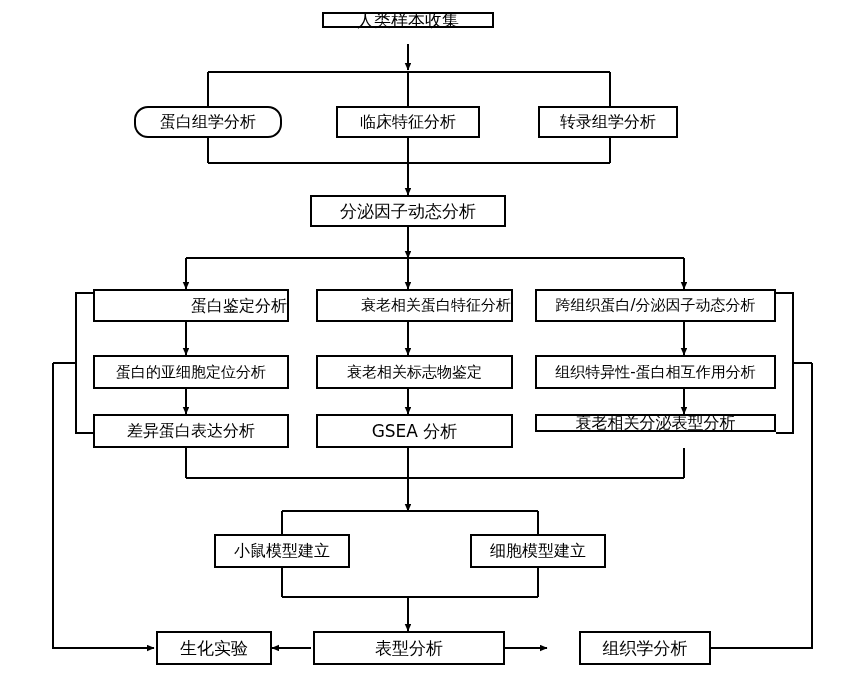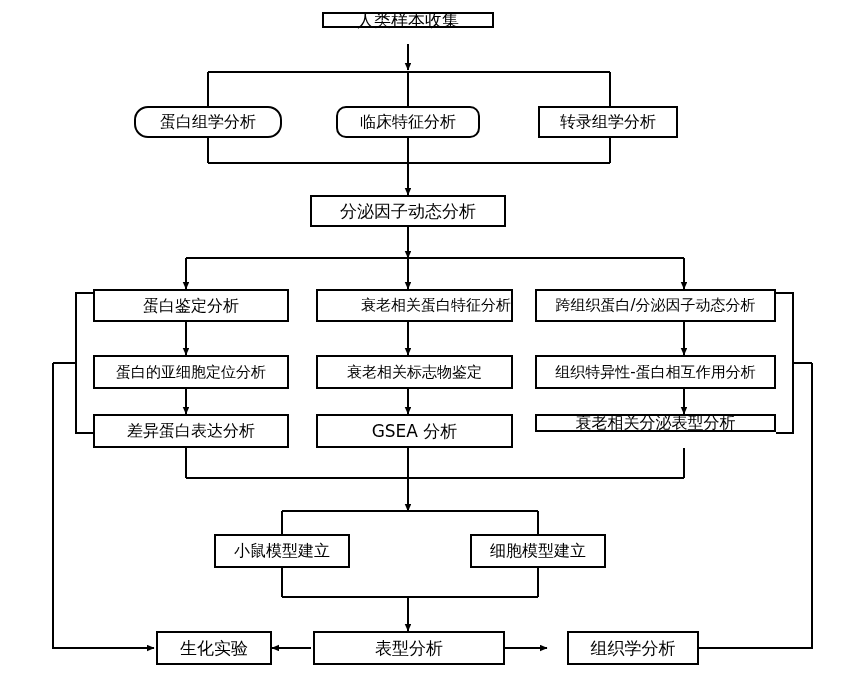--- a/index.html
+++ b/index.html
@@ -113,32 +113,32 @@
     </g>
   </svg>
 
   <div class="node" style="left:322px; top:12px; width:172px; height:16px; font-size:17px;">
     <span>人类样本收集</span>
   </div>
 
   <div class="node" style="left:134px; top:106px; width:148px; height:32px; font-size:16px;border-radius:14px;">
     <span>蛋白组学分析</span>
   </div>
-  <div class="node" style="left:336px; top:106px; width:144px; height:32px; font-size:16px;border-radius:10px;">
+  <div class="node" style="left:336px; top:106px; width:144px; height:32px; font-size:16px;">
     <span>临床特征分析</span>
   </div>
   <div class="node" style="left:538px; top:106px; width:140px; height:32px; font-size:16px;">
     <span>转录组学分析</span>
   </div>
 
   <div class="node" style="left:310px; top:195px; width:196px; height:32px; font-size:17px;">
     <span>分泌因子动态分析</span>
   </div>
 
-  <div class="node" style="left:93px; top:289px; width:196px; height:33px; font-size:16px;">
+  <div class="node" style="left:93px; top:289px; width:196px; height:33px; font-size:16px;justify-content:flex-end;">
     <span>蛋白鉴定分析</span>
   </div>
   <div class="node" style="left:316px; top:289px; width:197px; height:33px; font-size:15px;justify-content:flex-end;">
     <span>衰老相关蛋白特征分析</span>
   </div>
   <div class="node" style="left:535px; top:289px; width:241px; height:33px; font-size:15px;justify-content:center;">
     <span>跨组织蛋白/分泌因子动态分析</span>
   </div>
 
   <div class="node" style="left:93px; top:355px; width:196px; height:34px; font-size:15px;">
@@ -167,17 +167,17 @@
   <div class="node" style="left:470px; top:534px; width:136px; height:34px; font-size:16px;">
     <span>细胞模型建立</span>
   </div>
 
   <div class="node" style="left:156px; top:631px; width:116px; height:34px; font-size:17px;">
     <span>生化实验</span>
   </div>
   <div class="node" style="left:313px; top:631px; width:192px; height:34px; font-size:17px;">
     <span>表型分析</span>
   </div>
-  <div class="node" style="left:567px; top:631px; width:132px; height:34px; font-size:17px;">
+  <div class="node" style="left:579px; top:631px; width:132px; height:34px; font-size:17px;">
     <span>组织学分析</span>
   </div>
 
 </div>
 
 </body></html>

